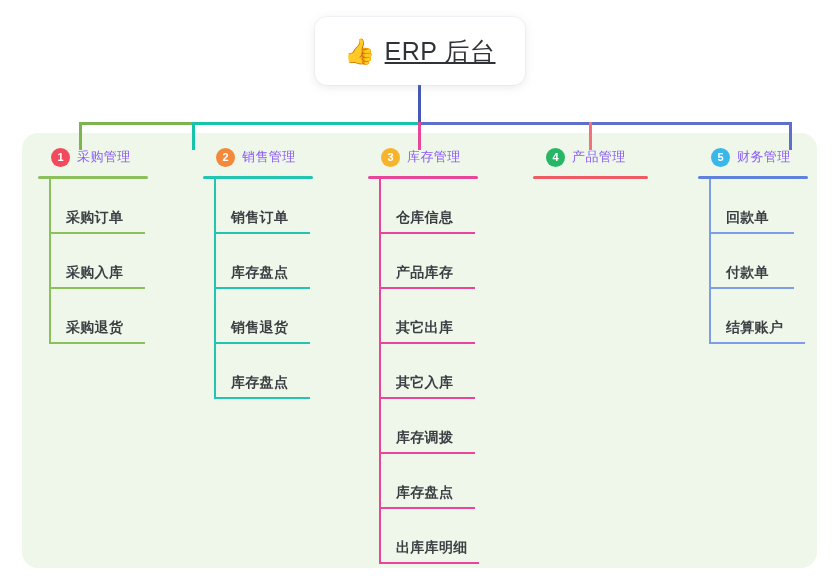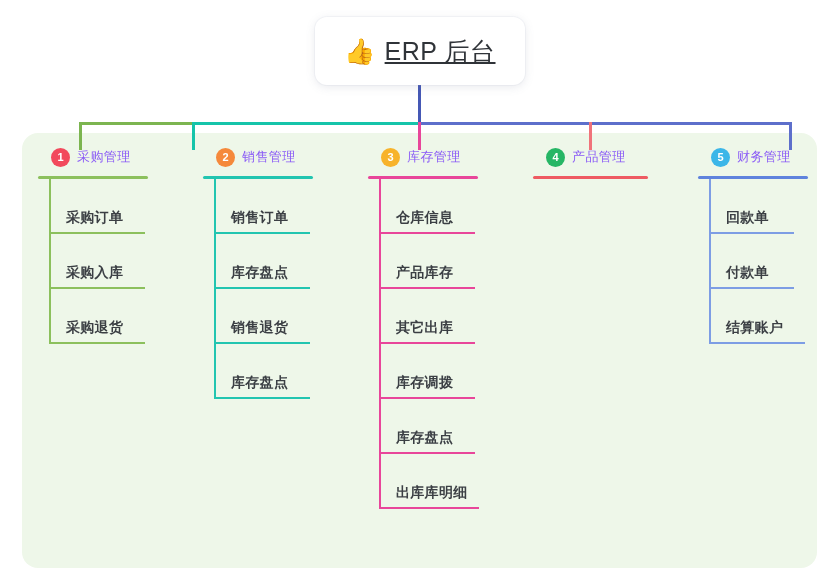--- a/index.html
+++ b/index.html
@@ -227,20 +227,24 @@
         </div>
         <div class="leaf">
           <span class="leaf-label">产品库存</span>
           <div class="underline" style="background: rgb(232, 70, 154); width: 96px;"></div>
         </div>
         <div class="leaf">
           <span class="leaf-label">其它出库</span>
           <div class="underline" style="background: rgb(232, 70, 154); width: 96px;"></div>
         </div>
         <div class="leaf">
+          <span class="leaf-label">其它入库</span>
+          <div class="underline" style="background: rgb(232, 70, 154); width: 96px;"></div>
+        </div>
+        <div class="leaf">
           <span class="leaf-label">库存调拨</span>
           <div class="underline" style="background: rgb(232, 70, 154); width: 96px;"></div>
         </div>
         <div class="leaf">
           <span class="leaf-label">库存盘点</span>
           <div class="underline" style="background: rgb(232, 70, 154); width: 96px;"></div>
         </div>
         <div class="leaf">
           <span class="leaf-label">出库库明细</span>
           <div class="underline" style="background: rgb(232, 70, 154); width: 100px;"></div>

